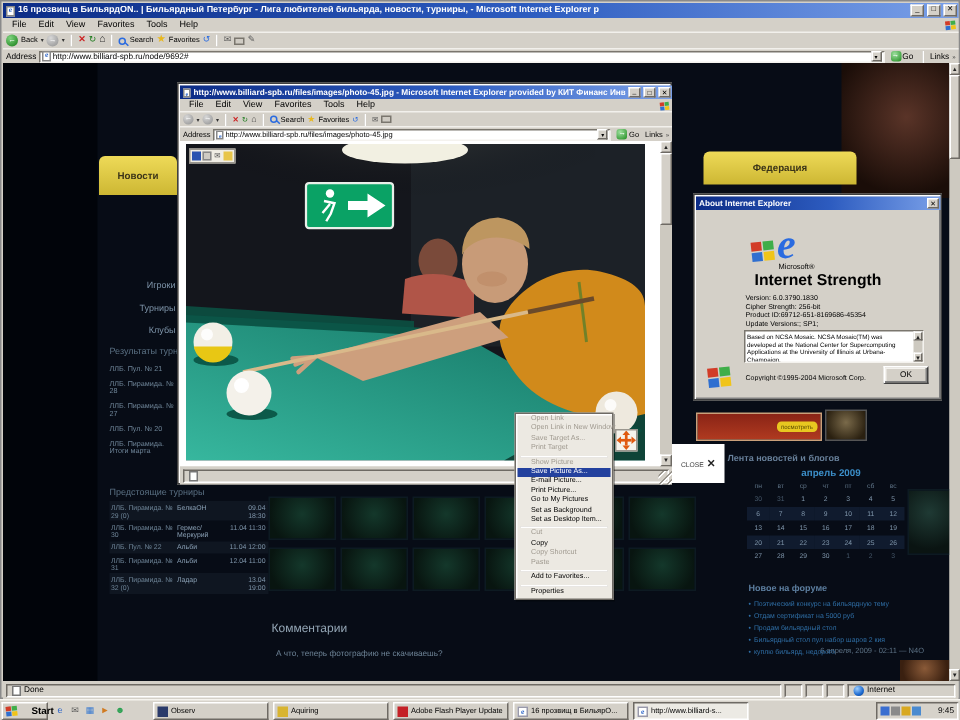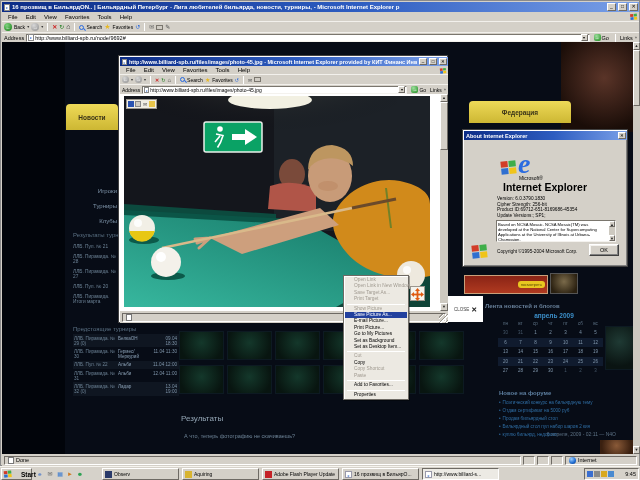--- a/index.html
+++ b/index.html
@@ -245,21 +245,21 @@
           <div class="thumb"></div>
           <div class="thumb"></div>
           <div class="thumb"></div>
         </div>
       <div class="abs" style="left:603px;top:284px;width:29px;height:44px;background:radial-gradient(circle at 50% 35%,#1f3a34,#0a1412 80%);border:1px solid #0d1a22;"></div>
       <div class="abs nowrap" style="left:308px;top:350px;width:250px;height:7px;"></div>
       <div class="abs nowrap" style="left:178px;top:362px;width:200px;height:7px;">
         
         
       </div>
-      <div class="abs" style="left:179px;top:372px;font-size:8px;color:#93a5b4;">Результаты</div>
+      <div class="abs" style="left:179px;top:372px;font-size:8px;color:#93a5b4;">Комментарии</div>
       <div class="abs ctext" style="left:182px;top:391px;width:220px;">А что, теперь фотографию не скачиваешь?</div>
       <div class="abs nowrap" style="left:489px;top:389px;width:125px;font-size:5px;color:#5d7285;text-align:right;">6 апреля, 2009 - 02:11 — N4O</div>
       <div class="abs" style="left:598px;top:398px;width:33px;height:14px;background:radial-gradient(circle at 50% 40%,#8a5a38,#3a2010 80%);"></div>
 
       <div class="abs" style="left:462px;top:233px;width:84px;height:19px;background:linear-gradient(#8a2416,#b03a20);border:1px solid #caa07a;display:flex;align-items:center;justify-content:flex-end;padding:0 2px;">
         <span style="background:#e8c720;border-radius:3px;font-size:4px;color:#5a4a00;padding:1px 3px;">посмотреть</span>
       </div>
       <div class="abs" style="left:548px;top:231px;width:28px;height:21px;background:radial-gradient(circle at 50% 40%,#7a6a4a,#2a2010 80%);border:1px solid #555;"></div>
       <div class="abs nowrap" style="left:483px;top:261px;width:130px;font-size:6px;font-weight:bold;color:#68809a;">Лента новостей и блогов</div>
       <div class="abs" style="left:446px;top:254px;width:35px;height:26px;background:#fff;display:flex;align-items:center;justify-content:center;gap:2px;">
@@ -539,21 +539,21 @@
     <div class="abs" style="left:38px;top:14px;width:96px;height:32px;display:flex;align-items:flex-end;gap:2px;">
       <span class="winflag" style="margin-bottom:2px;">
           <i class="f-red"></i>
           <i class="f-green"></i>
           <i class="f-blue"></i>
           <i class="f-yellow"></i>
         </span>
       <span class="bige">e</span>
     </div>
     <div class="abs" style="left:56px;top:45px;font-size:5px;color:#000;">Microsoft®</div>
-    <div class="abs nowrap" style="left:40px;top:51px;width:120px;font-size:10.5px;font-weight:bold;color:#000;">Internet Explorer</div>
+    <div class="abs nowrap" style="left:40px;top:51px;width:120px;font-size:10.5px;font-weight:bold;color:#000;">Internet Strength</div>
     <div class="abs aline" style="left:34px;top:66px;">Version: 6.0.3790.1830</div>
     <div class="abs aline" style="left:34px;top:71.5px;">Cipher Strength: 256-bit</div>
     <div class="abs aline" style="left:34px;top:77px;">Product ID:69712-651-8169686-45354</div>
     <div class="abs aline" style="left:34px;top:82.5px;">Update Versions:; SP1;</div>
     <div class="abs field" style="left:33px;top:90px;width:120px;height:22px;display:flex;">
       <div style="flex:1;font-size:4.2px;line-height:5px;padding:1px;color:#000;overflow:hidden;">Based on NCSA Mosaic. NCSA Mosaic(TM) was developed at the National Center for Supercomputing Applications at the University of Illinois at Urbana-Champaign.</div>
       <div class="vscroll" style="width:6px;">
         <div class="sbtn" style="height:6px;">▲</div>
         <div style="flex:1;"></div>
         <div class="sbtn" style="height:6px;">▼</div>

